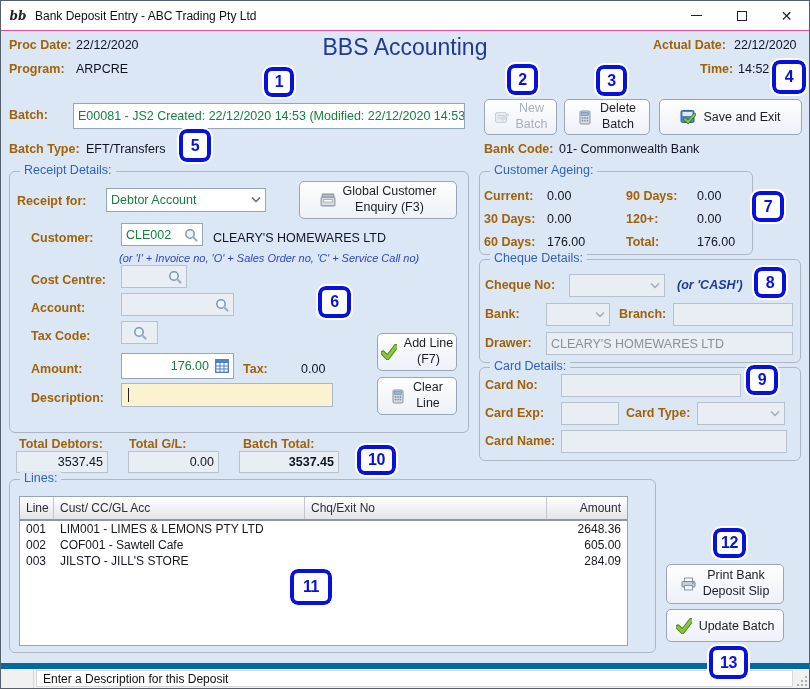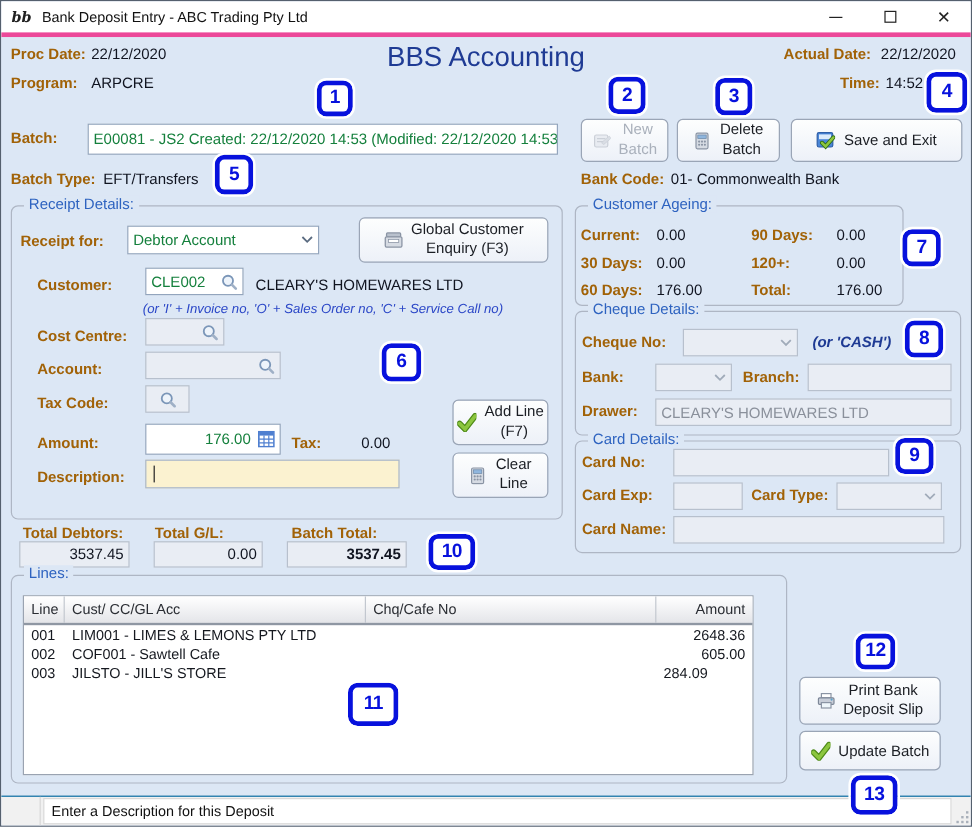--- a/index.html
+++ b/index.html
@@ -1,19 +1,19 @@
 <!DOCTYPE html>
 <html><head>
 <meta charset="utf-8">
 <style>
   html,body{margin:0;padding:0;background:#888;}
   *{box-sizing:border-box;font-family:"Liberation Sans",sans-serif;}
   .window{position:relative;width:810px;height:689px;background:#dce7f5;border:1px solid #55606e;overflow:hidden;}
   
-  .titlebar{position:absolute;top:0;left:0;right:0;height:30px;background:#ffffff;border-bottom:4px solid #ec4899;display:flex;align-items:center;}
+  .titlebar{position:absolute;top:0;left:0;right:0;height:30px;background:#ffffff;border-bottom:1px solid #ec4899;display:flex;align-items:center;}
   .titlebar .logo{width:18px;height:18px;margin-left:8px;font:italic bold 12px "DejaVu Serif",serif;color:#222;line-height:18px;text-align:center;}
   .titlebar .ttext{margin-left:8px;font-size:12px;color:#111;}
   .wincontrols{margin-left:auto;display:flex;height:100%;}
   .wincontrols .wbtn{width:45px;height:100%;display:flex;align-items:center;justify-content:center;color:#222;}
   .wbtn .min{display:block;width:11px;height:1px;background:#222;}
   .wbtn .max{display:block;width:10px;height:10px;border:1px solid #222;}
   .wbtn .cls{font-size:14px;line-height:1;}
   
   .main{position:absolute;top:30px;left:0;right:0;height:634px;background:#dce7f5;}
   .abs{position:absolute;}
@@ -38,21 +38,21 @@
   .btn .blines{text-align:center;line-height:1.25;}
   .btn.disabled{color:#a9b0bb;}
   
   .tbl{position:absolute;background:#fff;border:1px solid #9aa3b1;}
   .thead{display:flex;height:24px;background:linear-gradient(#ffffff,#e4e5e9);border-bottom:2px solid #8f97a3;}
   .th{font-size:12px;color:#2a2d33;display:flex;align-items:center;padding:0 6px;border-right:1px solid #c2c7cf;}
   .th:last-child{border-right:none;justify-content:flex-end;}
   .trow{display:flex;height:16px;font-size:12px;color:#15181f;align-items:center;}
   .td{padding:0 6px;white-space:nowrap;overflow:hidden;}
   
-  .statusbar{position:absolute;left:0;right:0;bottom:0;height:25px;background:#f1f1f1;border-top:1px solid #0369a1;}
+  .statusbar{position:absolute;left:0;right:0;bottom:0;height:25px;background:#f1f1f1;border-top:6px solid #0369a1;}
   .stub{position:absolute;left:0;top:0;bottom:0;width:33px;border-right:1px solid #d8d8d8;}
   .spanel{position:absolute;left:35px;top:1px;bottom:1px;right:16px;background:#fff;border:1px solid #d8d8d8;display:flex;align-items:center;padding-left:6px;font-size:12px;color:#111;}
   .grip{position:absolute;right:2px;bottom:2px;width:12px;height:12px;}
   .grip i{position:absolute;width:2px;height:2px;background:#a9b0ba;}
   
   .annot{position:absolute;background:#0711dd;border-radius:8px;outline:2px solid #ffffff;padding:4px;display:flex;z-index:50;}
   .annot .ain{flex:1;background:#fff;border-radius:4px;display:flex;align-items:center;justify-content:center;color:#0711dd;font-weight:bold;font-size:16px;letter-spacing:-0.5px;}
   .ic{flex:0 0 auto;display:block;}
 </style>
 </head>
@@ -311,40 +311,40 @@
       <span>3537.45</span>
     </div>
 
     <div class="gbox" style="left:8px;top:448px;width:647px;height:174px">
       <span class="glabel">Lines:</span>
     </div>
     <div class="tbl" style="left:18px;top:465px;width:609px;height:150px">
       <div class="thead">
         <div class="th" style="width:34px">Line</div>
         <div class="th" style="width:251px">Cust/ CC/GL Acc</div>
-        <div class="th" style="width:242px">Chq/Cafe No</div>
+        <div class="th" style="width:242px">Chq/Exit No</div>
         <div class="th" style="flex:1">Amount</div>
       </div>
       <div class="trow">
         <div class="td" style="width:34px">001</div>
         <div class="td" style="width:251px">LIM001 - LIMES &amp; LEMONS PTY LTD</div>
         <div class="td" style="width:242px"></div>
         <div class="td" style="flex:1;text-align:right">2648.36</div>
       </div>
       <div class="trow">
         <div class="td" style="width:34px">002</div>
         <div class="td" style="width:251px">COF001 - Sawtell Cafe</div>
         <div class="td" style="width:242px"></div>
         <div class="td" style="flex:1;text-align:right">605.00</div>
       </div>
       <div class="trow">
         <div class="td" style="width:34px">003</div>
         <div class="td" style="width:251px">JILSTO - JILL'S STORE</div>
         <div class="td" style="width:242px"></div>
-        <div class="td" style="flex:1;text-align:left">284.09</div>
+        <div class="td" style="flex:1;text-align:right">284.09</div>
       </div>
     </div>
 
     <div class="btn" style="left:665px;top:533px;width:118px;height:40px">
       <svg class="ic" width="15" height="15" viewBox="0 0 15 15">
           <use href="#i-printer"></use>
         </svg>
       <span class="blines"><span>Print Bank</span><br><span>Deposit Slip</span></span>
     </div>
     <div class="btn" style="left:665px;top:578px;width:118px;height:33px">

